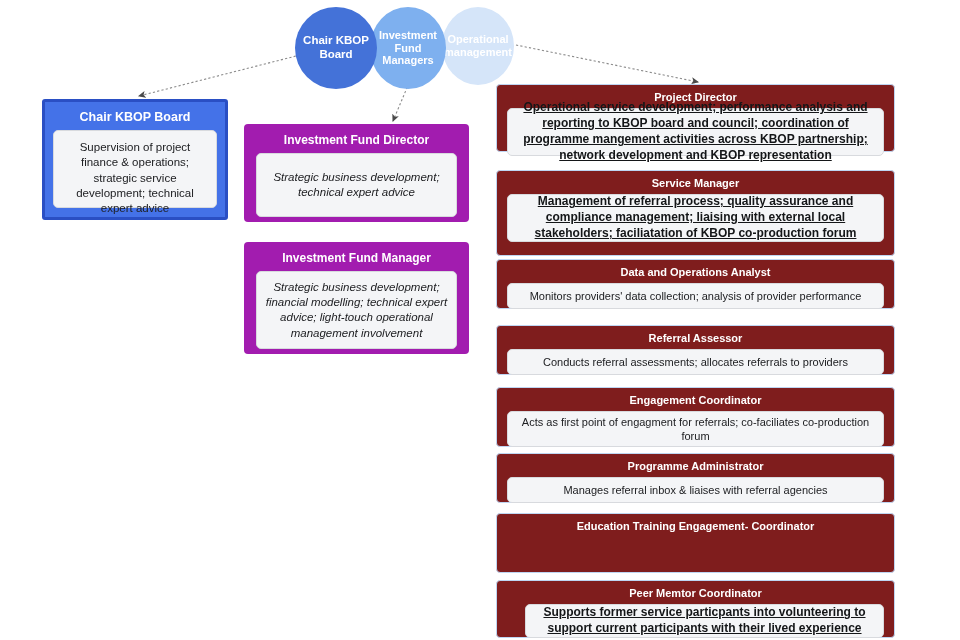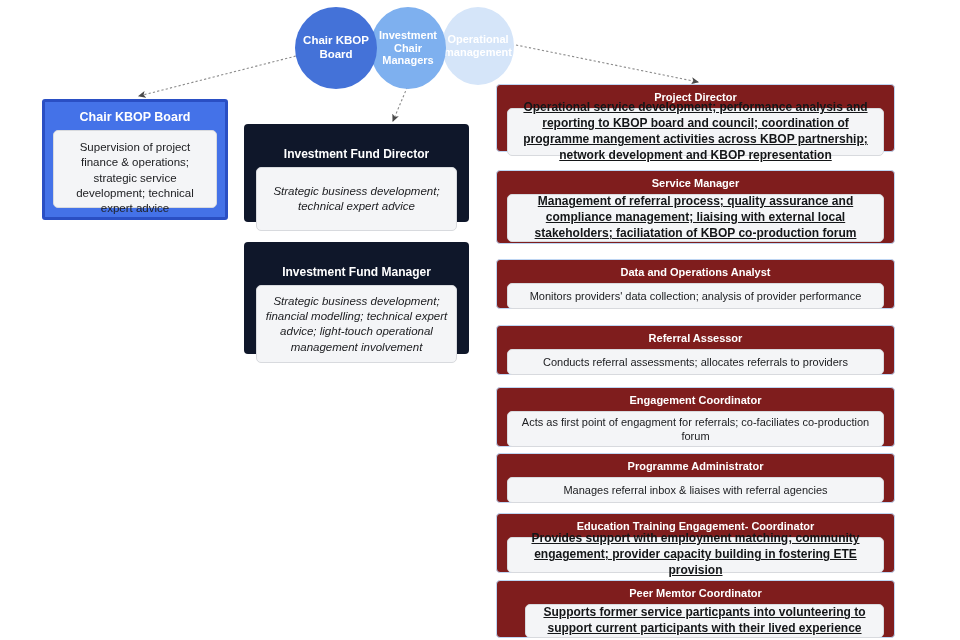--- a/index.html
+++ b/index.html
@@ -104,23 +104,23 @@
   }
   #card-chair-kbop-board .role-title { font-size: 12.5px; margin: 2px 0 5px; }
   #card-chair-kbop-board .role-body {
     font-size: 11.5px;
     padding: 9px 7px;
     height: 78px;
   }
 
   
   .card-mid {
-    background: #0f172a;
+    background: #a21caf;
     border-radius: 4px;
-    padding: 20px 12px 12px 12px;
+    padding: 6px 12px 12px 12px;
     box-sizing: border-box;
   }
   .card-mid .role-title { font-size: 12px; margin: 3px 0 6px; }
   .card-mid .role-body { font-size: 11.5px; padding: 9px 8px; font-style: italic; }
 
   #card-investment-fund-director {
     left: 244px; top: 124px;
     width: 225px; height: 98px;
   }
   #card-investment-fund-director .role-body { height: 64px; display:flex; align-items:center; justify-content:center; }
@@ -154,21 +154,21 @@
     justify-content: center;
   }
   .card-right.emphasis .role-body {
     font-size: 12px;
     font-weight: bold;
     color: #141618;
     text-decoration: underline;
   }
 
   #card-project-director      { top: 84px;  height: 68px; }
-  #card-service-manager       { top: 170px; height: 74px; }
+  #card-service-manager       { top: 170px; height: 86px; }
   #card-data-operations-analyst { top: 259px; height: 50px; }
   #card-referral-assessor     { top: 325px; height: 50px; }
   #card-engagement-coordinator{ top: 387px; height: 60px; }
   #card-programme-administrator { top: 453px; height: 50px; }
   #card-ete-coordinator       { top: 513px; height: 60px; }
   #card-peer-mentor-coordinator { top: 580px; height: 58px; }
 
   #card-project-director .role-body,
   #card-service-manager .role-body { height: 48px; }
   #card-data-operations-analyst .role-body,
@@ -191,21 +191,21 @@
     </defs>
     <line x1="300" y1="55" x2="139" y2="96" stroke="#8a8a8a" stroke-width="1.1" stroke-dasharray="2.2 2.2" marker-end="url(#arrowhead)"></line>
     <line x1="409" y1="83" x2="393" y2="121" stroke="#8a8a8a" stroke-width="1.1" stroke-dasharray="2.2 2.2" marker-end="url(#arrowhead)"></line>
     <line x1="516" y1="45" x2="698" y2="82" stroke="#8a8a8a" stroke-width="1.1" stroke-dasharray="2.2 2.2" marker-end="url(#arrowhead)"></line>
   </svg>
 
   <div class="circle" id="circle-chair-kbop-board">
     <span class="circle-label">Chair KBOP Board</span>
   </div>
   <div class="circle" id="circle-investment-fund-managers">
-    <span class="circle-label">Investment Chair Managers</span>
+    <span class="circle-label">Investment Fund Managers</span>
   </div>
   <div class="circle" id="circle-operational-management">
     <span class="circle-label">Operational management</span>
   </div>
 
   <div class="role-card" id="card-chair-kbop-board">
     <div class="role-title">Chair KBOP Board</div>
     <div class="role-body">Supervision of project finance &amp; operations; strategic service development; technical expert advice</div>
   </div>
 
@@ -244,21 +244,20 @@
     <div class="role-body">Acts as first point of engagment for referrals; co-faciliates co-production forum</div>
   </div>
 
   <div class="role-card card-right" id="card-programme-administrator">
     <div class="role-title">Programme Administrator</div>
     <div class="role-body">Manages referral inbox &amp; liaises with referral agencies</div>
   </div>
 
   <div class="role-card card-right emphasis" id="card-ete-coordinator">
     <div class="role-title">Education Training Engagement- Coordinator</div>
-    <div class="role-body">Provides support with employment matching; community engagement; provider capacity building in fostering ETE provision</div>
   </div>
 
   <div class="role-card card-right emphasis" id="card-peer-mentor-coordinator">
     <div class="role-title">Peer Memtor Coordinator</div>
     <div class="role-body">Supports former service particpants into volunteering to support current participants with their lived experience</div>
   </div>
 
 </div>
 
 </body></html>

